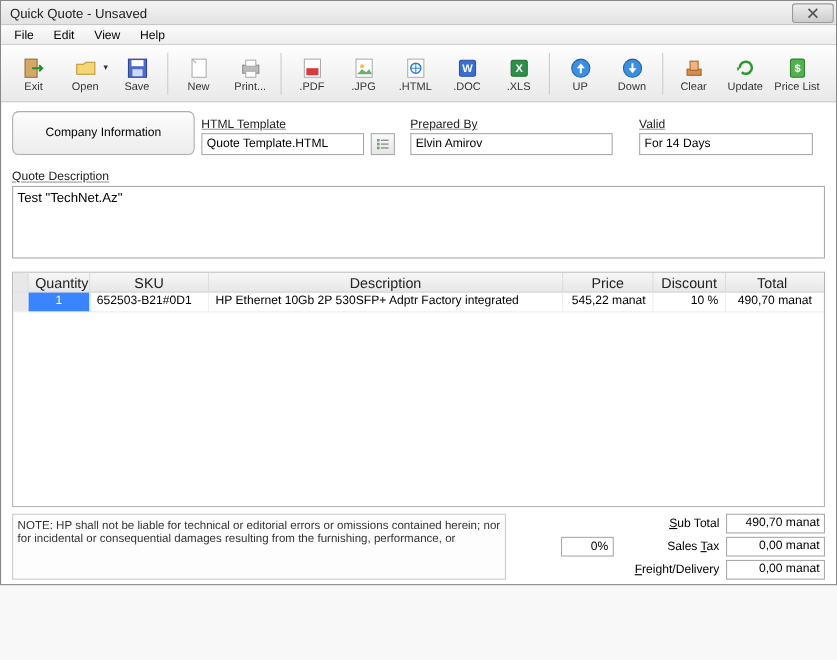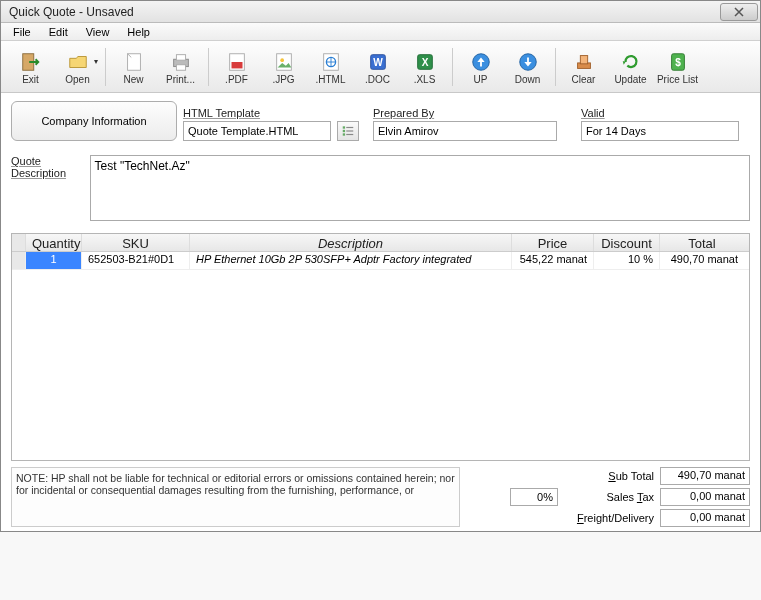--- a/index.html
+++ b/index.html
@@ -16,31 +16,31 @@
 .tool .lbl { font-size: 10px; color: #333; margin-top: 1px; }
 .tool .drop { position: absolute; right: 2px; top: 12px; font-size: 8px; color: #333; }
 .toolsep { width: 1px; height: 38px; background: #ccc; margin: 0 4px; }
 .content { padding: 8px 10px 4px 10px; flex: 1; display: flex; flex-direction: column; }
 .inforow { display: flex; align-items: flex-end; gap: 6px; }
 .company-btn { width: 166px; height: 40px; border: 1px solid #adadad; border-radius: 6px; background: linear-gradient(#fdfdfd,#ececec); display: flex; align-items: center; justify-content: center; cursor: pointer; }
 .fieldcol { display: flex; flex-direction: column; }
 .fieldlabel { font-size: 11px; color: #222; margin-bottom: 2px; text-decoration: underline; text-decoration-color: #999; }
 .fieldinput { height: 20px; border: 1px solid #aaa; background: #fff; padding: 0 4px; font-size: 11px; }
 .iconbtn { width: 22px; height: 20px; border: 1px solid #aaa; background: linear-gradient(#fafafa,#e5e5e5); display: flex; align-items: center; justify-content: center; cursor: pointer; }
-.qdesc { margin-top: 14px; display: flex; flex-direction: row; }
+.qdesc { margin-top: 14px; display: flex; flex-direction: column; }
 .qdesc textarea { width: 100%; height: 66px; border: 1px solid #aaa; resize: none; padding: 3px 4px; font-size: 12px; font-family: inherit; }
 .grid { margin-top: 12px; border: 1px solid #b5b5b5; background: #fff; flex: 1; display: flex; flex-direction: column; }
 .ghdr { display: flex; background: linear-gradient(#f7f7f7,#e7e7e7); border-bottom: 1px solid #ccc; height: 18px; }
 .ghdr div { border-right: 1px solid #ddd; padding: 2px 6px; font-size: 13px; color: #222; }
 .grow { display: flex; height: 18px; border-bottom: 1px solid #eee; }
 .grow div { padding: 1px 6px; font-size: 11px; border-right: 1px solid #eee; }
 .qty-cell { background: #3a85ff; color: #fff; text-align: center; }
 .col-qty { width: 56px; }
 .col-sku { width: 108px; }
-.col-desc { width: 322px; font-style: italic; }
+.col-desc { width: 322px; }
 .col-price { width: 82px; text-align: right; }
 .col-disc { width: 66px; text-align: right; }
 .col-total { width: 84px; text-align: right; border-right: none !important; }
 .ghdr .col-qty,.ghdr .col-price,.ghdr .col-disc,.ghdr .col-total{ text-align:center; }
 .ghdr .col-desc,.ghdr .col-sku{ text-align:center; }
 .rowselector{ width: 14px; background:#e8e8e8; border-right:1px solid #ccc; }
 .bottom { margin-top: 6px; display: flex; gap: 10px; align-items: flex-start; }
 .note { flex: 1; font-size: 10.5px; color: #333; border: 1px solid #ccc; padding: 4px 4px; background: #fdfdfd; height: 40px; overflow: hidden; }
 .totals { width: 280px; display: flex; flex-direction: column; gap: 3px; justify-content: space-between; }
 .trow { display: flex; align-items: center; justify-content: flex-end; gap: 6px; }
@@ -78,20 +78,28 @@
         </svg>
         <span class="lbl">Exit</span>
       </div>
     <div class="tool">
         <svg class="ico" viewBox="0 0 24 24">
           <path d="M3 8 h7 l2 -2 h9 v12 h-18z" fill="#f6d674" stroke="#b89432"></path>
         </svg>
         <span class="drop">▾</span>
         <span class="lbl">Open</span>
       </div>
+    <div class="tool">
+        <svg class="ico" viewBox="0 0 24 24">
+          <rect x="3" y="3" width="18" height="18" fill="#4b6bcf" stroke="#2a3f8a"></rect>
+          <rect x="6" y="4" width="12" height="6" fill="#fff"></rect>
+          <rect x="7" y="13" width="10" height="7" fill="#cfd8f5"></rect>
+        </svg>
+        <span class="lbl">Save</span>
+      </div>
     <div class="toolsep"></div>
     <div class="tool">
         <svg class="ico" viewBox="0 0 24 24">
           <rect x="5" y="3" width="14" height="18" fill="#fff" stroke="#aaa"></rect>
           <path d="M5 3 l4 4" stroke="#aaa"></path>
         </svg>
         <span class="lbl">New</span>
       </div>
     <div class="tool">
         <svg class="ico" viewBox="0 0 24 24">

